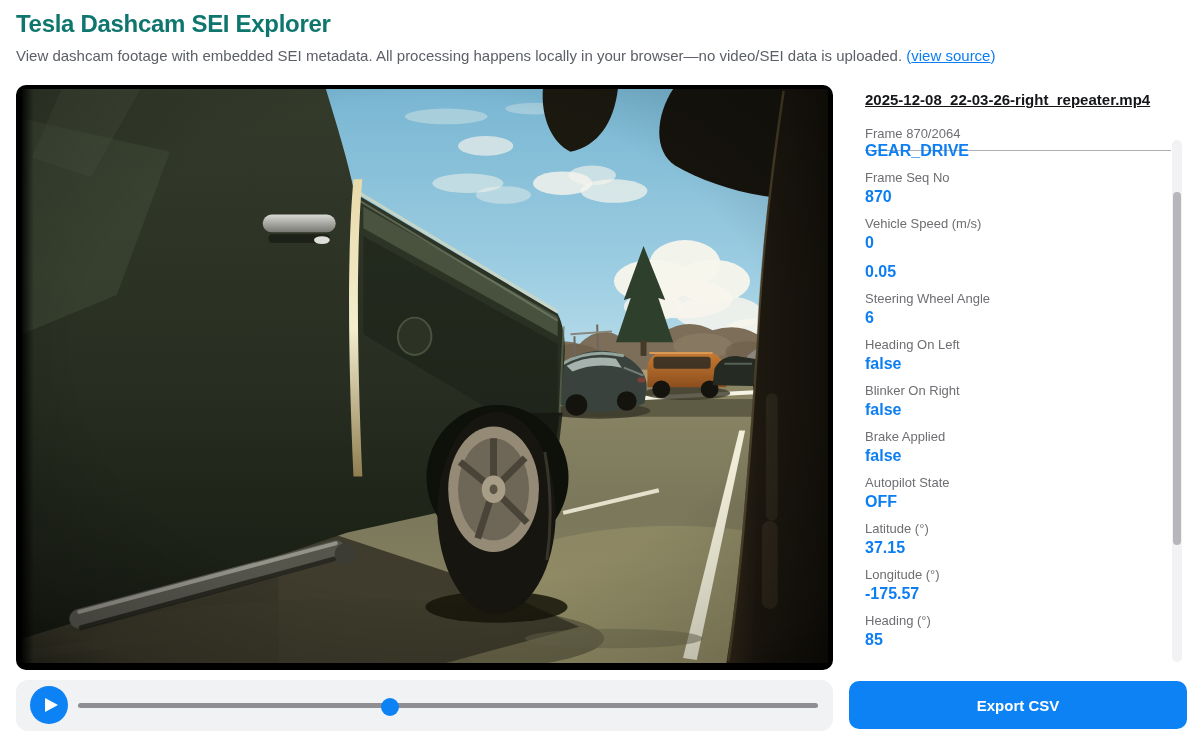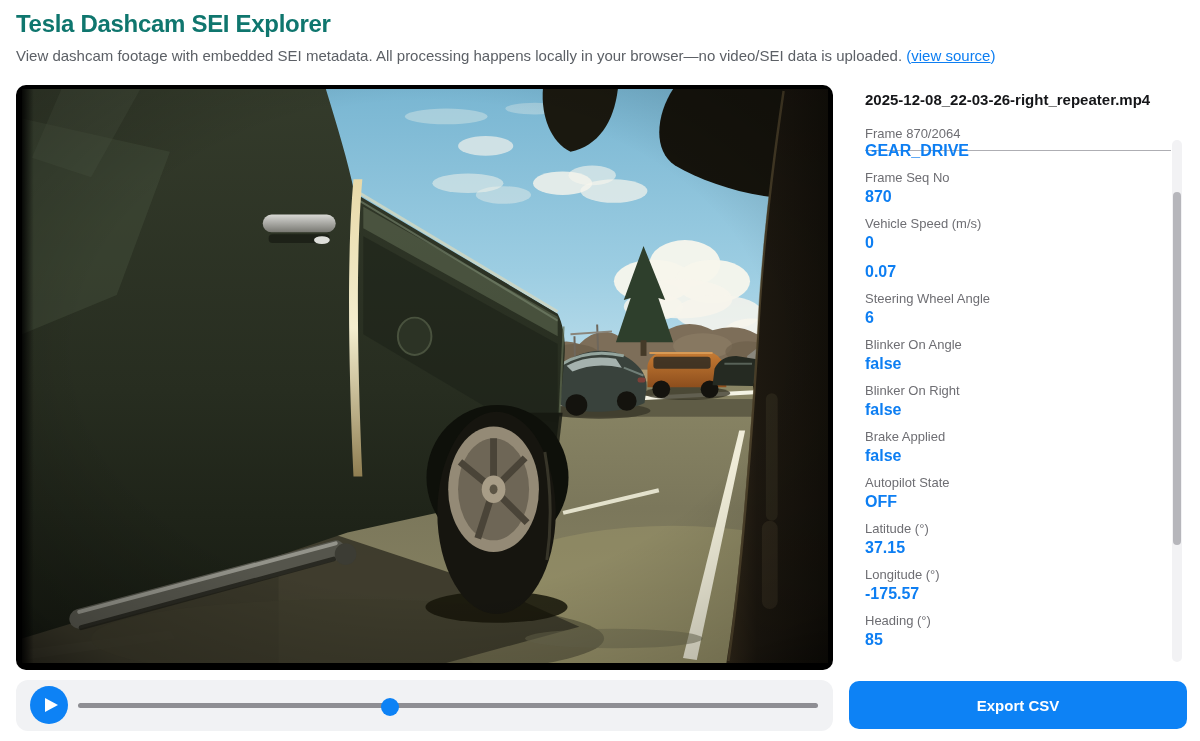--- a/index.html
+++ b/index.html
@@ -43,21 +43,21 @@
     background:#8e8e93;border-radius:3px;cursor:pointer;
   }
   .thumb{
     position:absolute;top:2px;left:42.2%;width:18px;height:18px;border-radius:50%;
     background:#0d82f5;transform:translate(-9px,-7px);cursor:pointer;
   }
 
   
   .sidebar{position:absolute;left:849px;top:85px;width:338px;height:593px;}
   .sb-header{padding:6px 16px 0 16px;}
-  .sb-file{font-size:15px;font-weight:700;color:#151619;line-height:18px;white-space:nowrap;}
+  .sb-file{font-size:15px;font-weight:700;color:#151619;line-height:18px;white-space:nowrap;text-decoration:underline;}
   .sb-frame{font-size:13px;color:#6e6e73;margin-top:17px;line-height:15px;}
   .sb-divider{margin-top:9px;border-bottom:1px solid #aeaeb3;}
   .sb-list{
     position:absolute;left:0;top:53px;width:338px;height:526px;
     overflow:hidden;box-sizing:border-box;padding:2px 40px 0 16px;
   }
   .field{margin-bottom:9px;}
   .field-label{font-size:13px;color:#6e6e73;line-height:16px;}
   .field-value{font-size:16px;font-weight:700;color:#0d7ef2;line-height:20px;margin-top:1px;}
   .sb-scroll-track{
@@ -283,30 +283,30 @@
     <div class="field-label">Frame Seq No</div>
     <div class="field-value">870</div>
   </div>
 
   <div class="field">
     <div class="field-label">Vehicle Speed (m/s)</div>
     <div class="field-value">0</div>
   </div>
 
   <div class="field">
-    <div class="field-value">0.07</div>
+    <div class="field-value">0.05</div>
   </div>
 
   <div class="field">
     <div class="field-label">Steering Wheel Angle</div>
     <div class="field-value">6</div>
   </div>
 
   <div class="field">
-    <div class="field-label">Blinker On Angle</div>
+    <div class="field-label">Heading On Left</div>
     <div class="field-value">false</div>
   </div>
 
   <div class="field">
     <div class="field-label">Blinker On Right</div>
     <div class="field-value">false</div>
   </div>
 
   <div class="field">
     <div class="field-label">Brake Applied</div>

